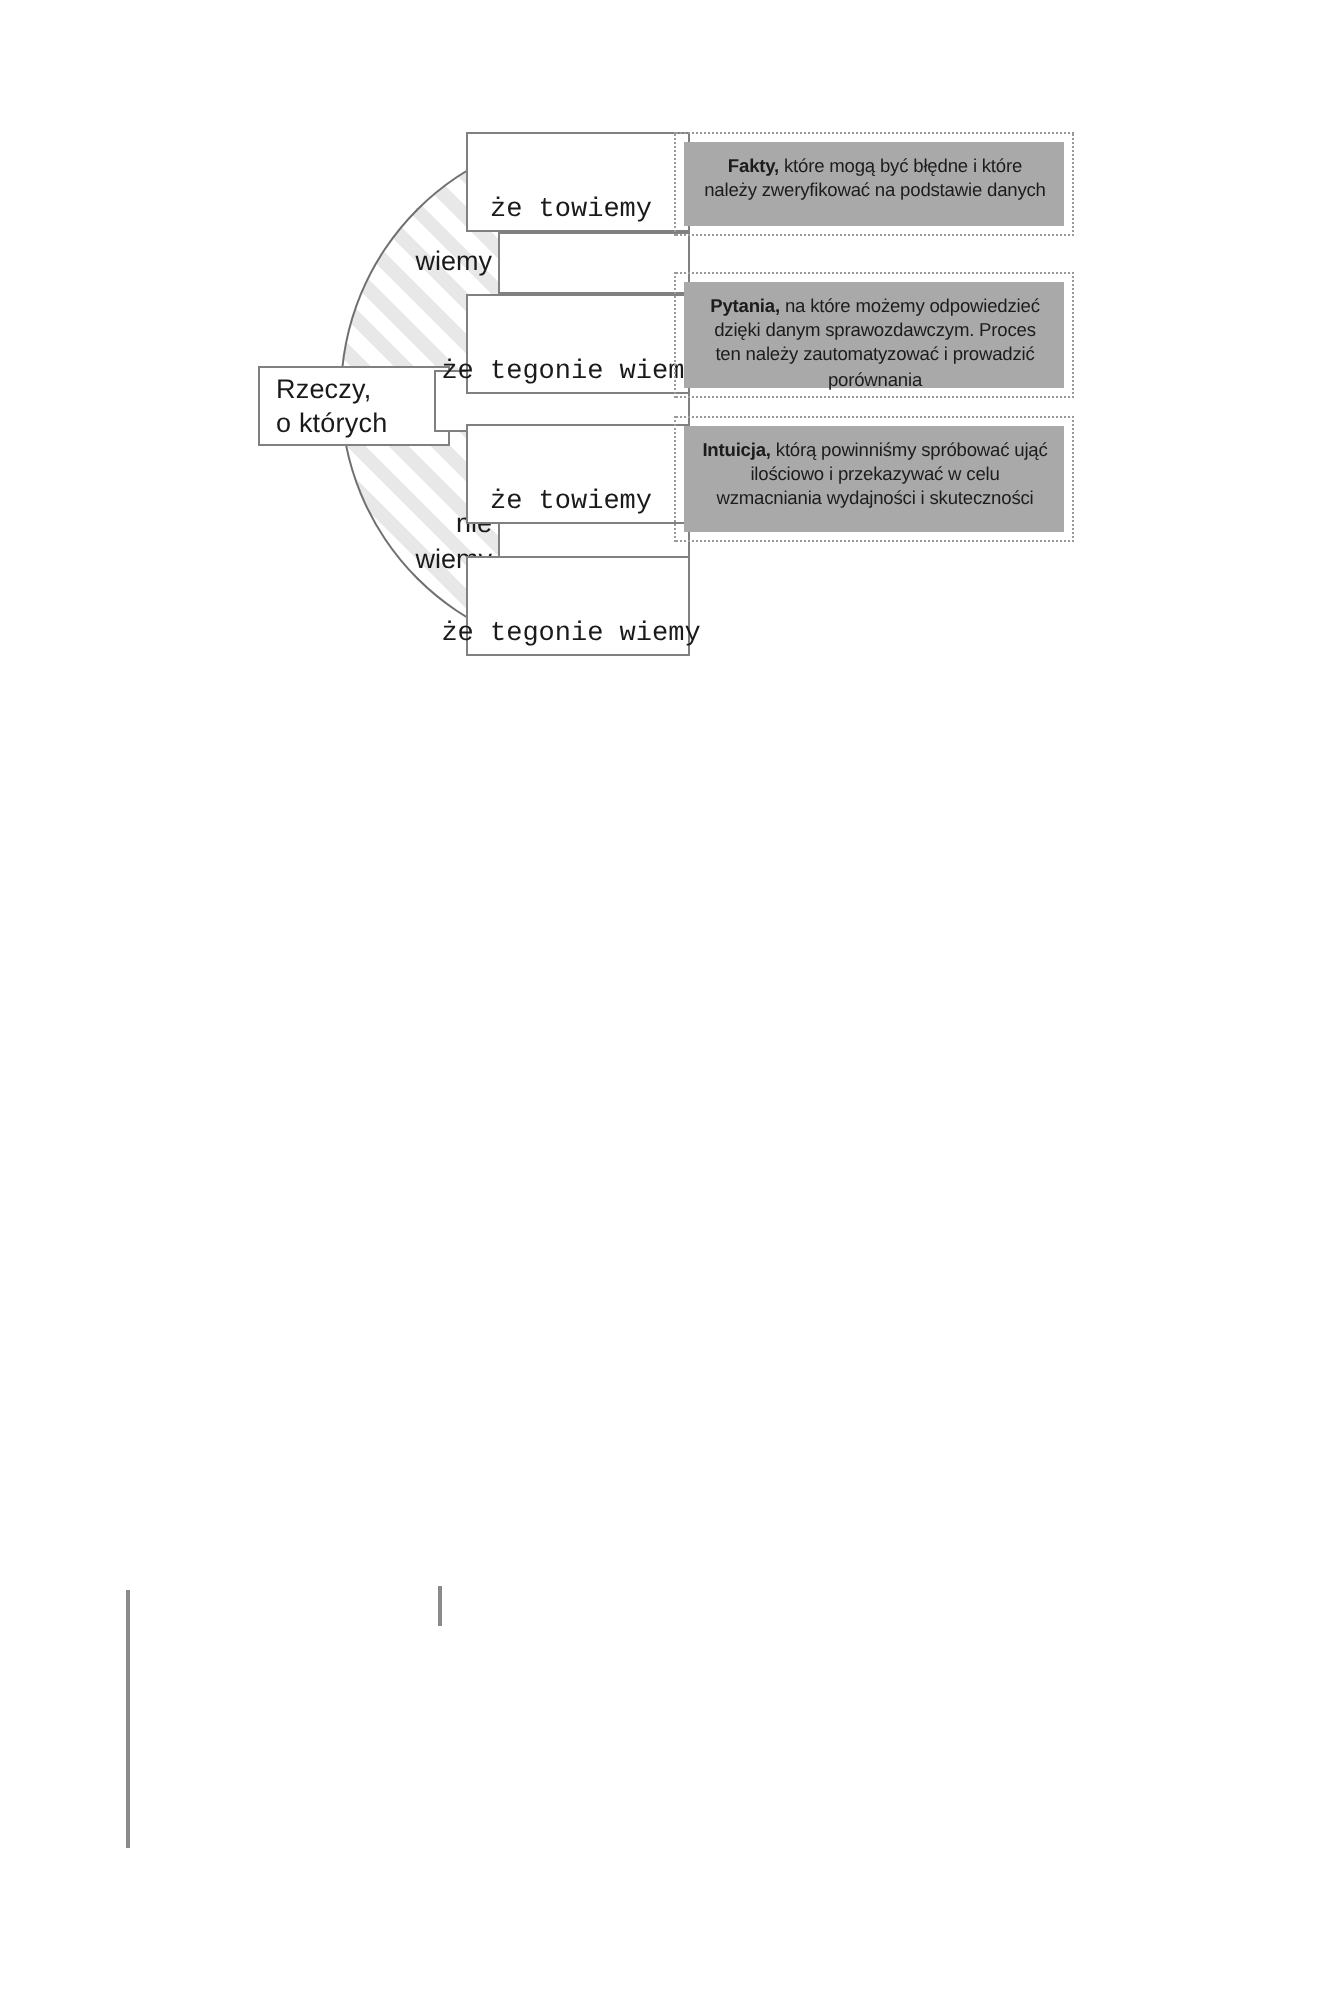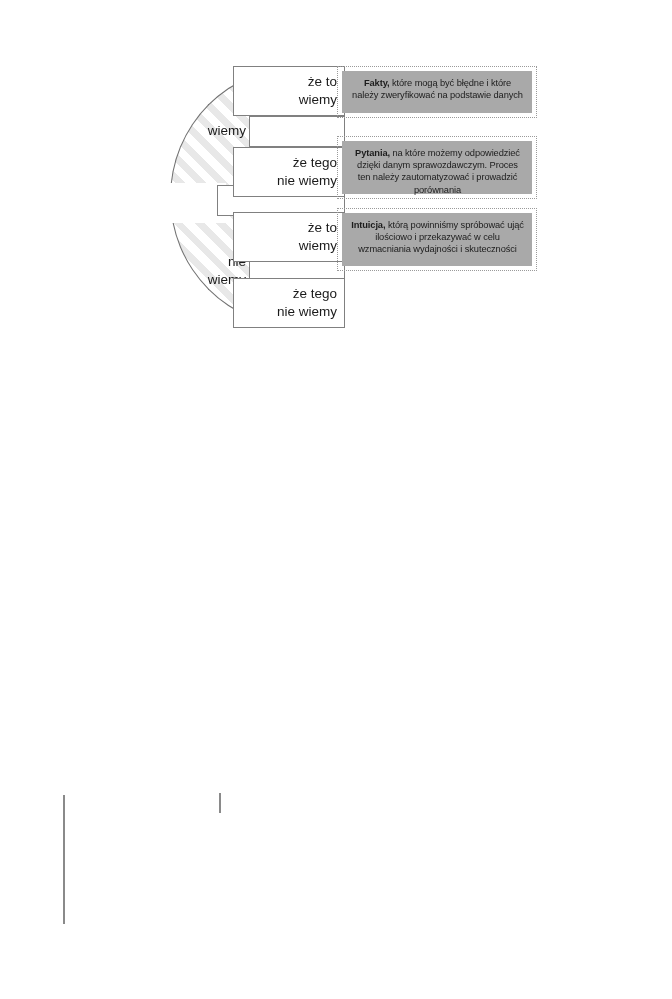--- a/index.html
+++ b/index.html
@@ -82,24 +82,25 @@
   
   .mid-box { width: 96px; height: 31px; }
   .mid-box.m1 { left: 249px; top: 116px; }
   .mid-box.m2 { left: 217px; top: 185px; width: 128px; }
   .mid-box.m3 { left: 249px; top: 256px; }
 
   
   .leaf-box {
     width: 112px;
     display: flex;
-    flex-direction: column;
+    flex-direction: row;
     justify-content: center;
     align-items: flex-end;
     padding-right: 7px;
+    font-family: Liberation Mono, monospace;
   }
   .leaf-box .line {
     font-size: 13.5px;
     color: #1a1a1a;
     line-height: 18px;
     text-align: right;
     white-space: nowrap;
   }
   .leaf-1 { left: 233px; top: 66px;  height: 50px; }
   .leaf-2 { left: 233px; top: 147px; height: 50px; }
@@ -160,20 +161,24 @@
   .rule-short { left: 219px; top: 793px; width: 1.6px; height: 20px; }
 </style>
 </head>
 <body>
 
 <div id="diagram">
 
   <div class="stripe-body"></div>
   <div class="stripe-cover"></div>
 
+  <div class="wbox root-box">
+    <span class="line">Rzeczy,</span>
+    <span class="line">o których</span>
+  </div>
 
   <div class="branch-label branch-1">
     <span>wiemy</span>
   </div>
   <div class="branch-label branch-2">
     <div>nie</div>
     <div>wiemy</div>
   </div>
 
   <div class="wbox mid-box m1"></div>

